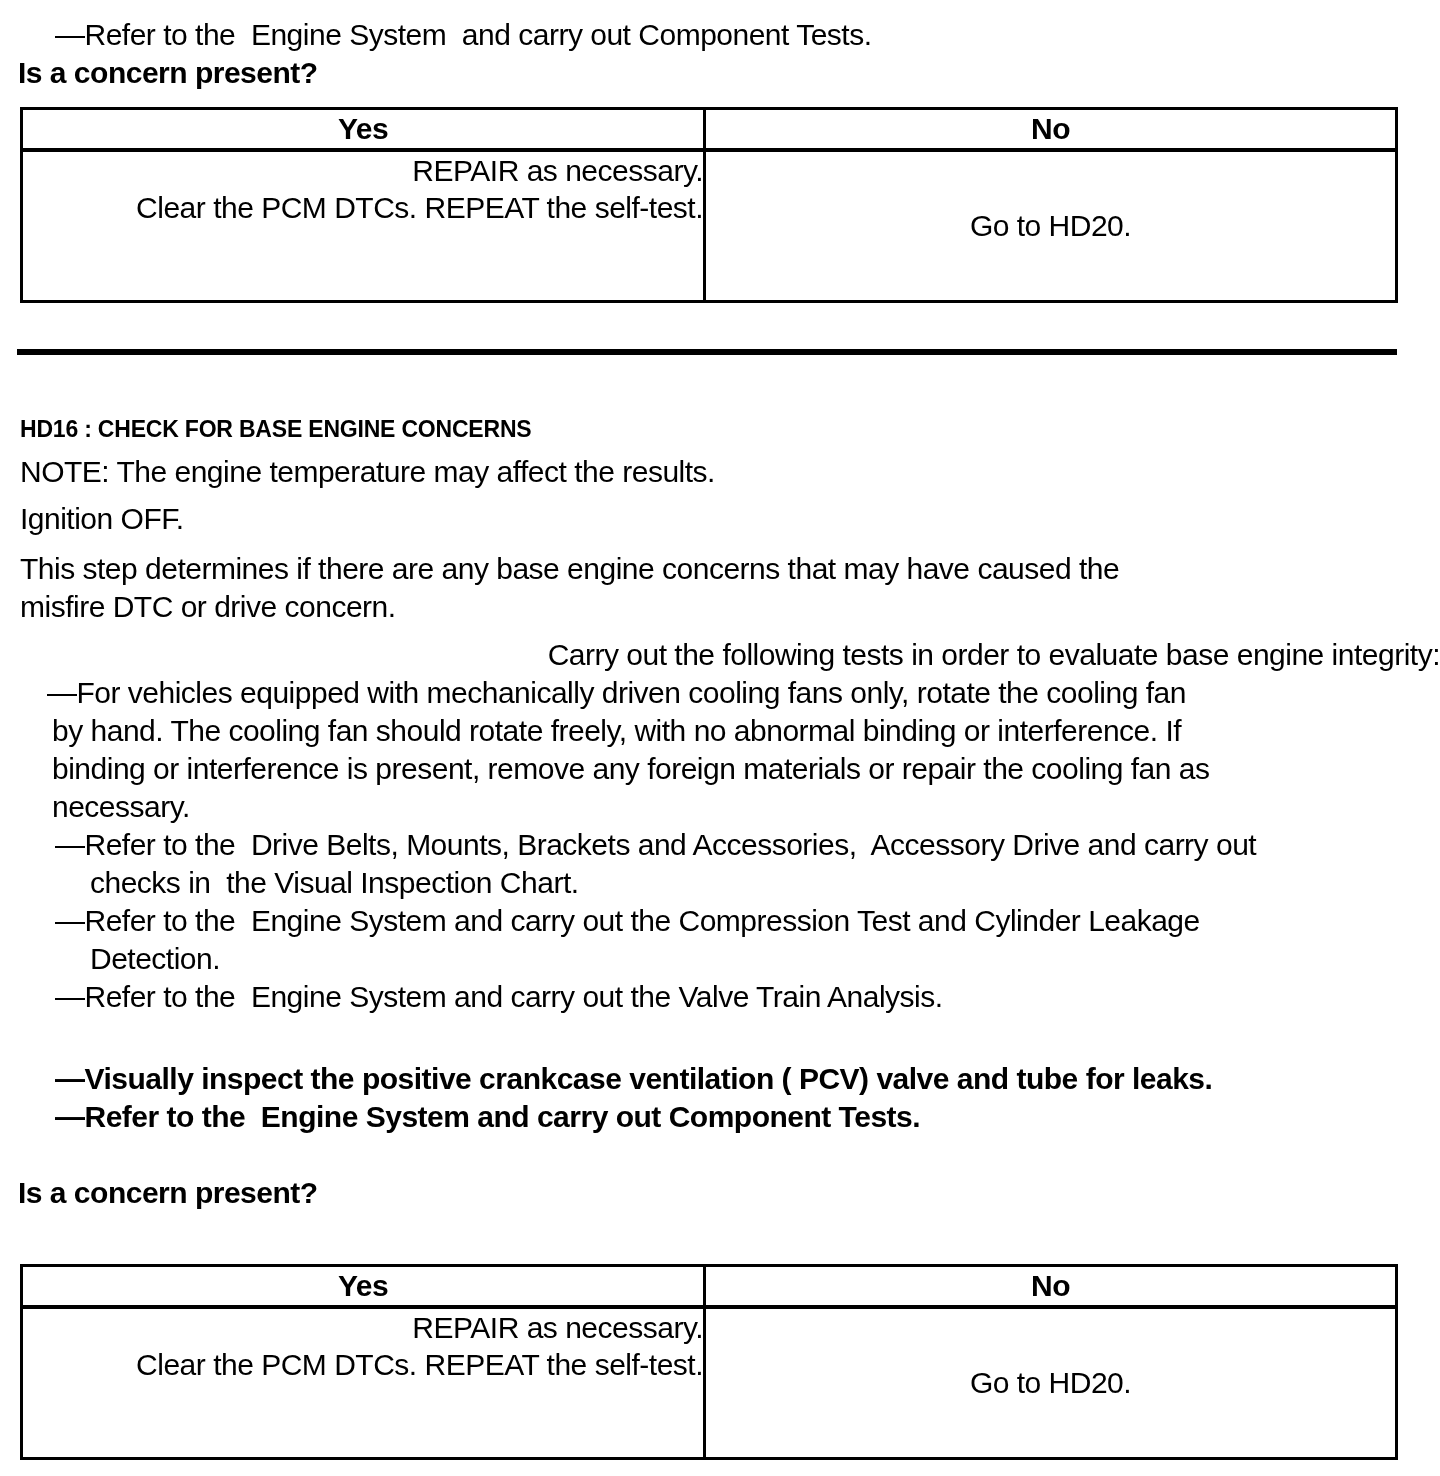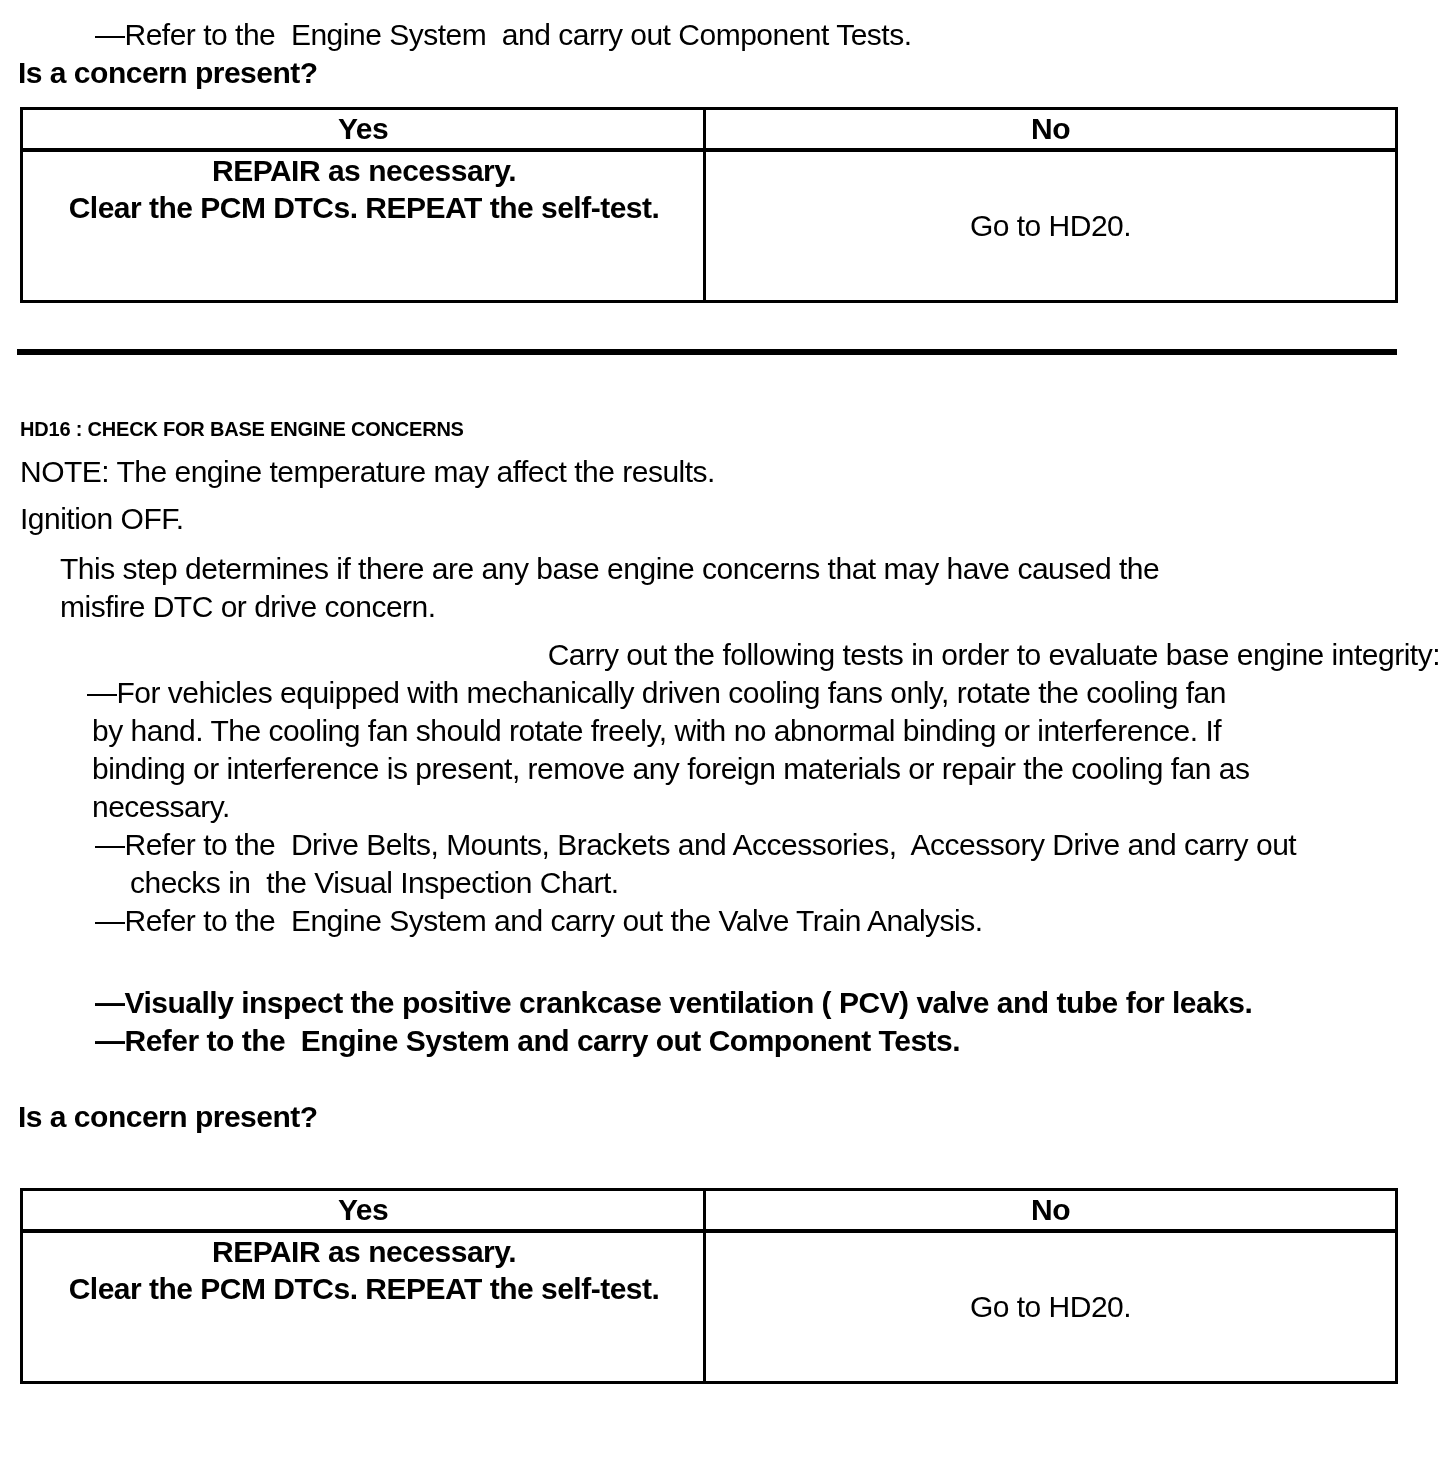--- a/index.html
+++ b/index.html
@@ -12,21 +12,21 @@
     width: 1440px;
     height: 1476px;
     background: #ffffff;
     color: #000000;
     font-family: "Liberation Sans", sans-serif;
     font-size: 30px;
     line-height: 38px;
     letter-spacing: -0.5px;
     overflow: hidden;
   }
-  .pre { white-space: pre-wrap; margin-left: 40px; }
+  .pre { white-space: pre-wrap; }
 
   
   .intro-item {
     margin-top: 16px;
     padding-left: 55px;
   }
   .question {
     font-weight: bold;
     padding-left: 18px;
   }
@@ -60,21 +60,21 @@
     margin-left: 17px;
     width: 1380px;
     height: 6px;
     background: #000000;
   }
 
   
   .step-heading {
     margin: 59px 0 0 0;
     padding-left: 20px;
-    font-size: 20px;
+    font-size: 23px;
     line-height: 30px;
     font-weight: bold;
     letter-spacing: -0.2px;
   }
 
   
   table.decision {
     border-collapse: collapse;
     table-layout: fixed;
     width: 1375px;
@@ -91,24 +91,23 @@
     height: 36px;
     font-weight: bold;
     font-size: 30px;
     text-align: center;
     vertical-align: middle;
     border-bottom-width: 4px;
   }
   table.decision td.yes-cell {
     height: 148px;
     vertical-align: top;
-    text-align: center;
+    text-align: right;
     line-height: 37px;
     padding-left: 2px;
-    font-weight: bold;
   }
   table.decision td.no-cell {
     text-align: center;
     vertical-align: middle;
   }
 </style>
 </head>
 <body>
 
 <div class="page">
@@ -150,20 +149,22 @@
 
   <div class="para tests-intro">Carry out the following tests in order to evaluate base engine integrity:</div>
 
   <div class="test-list">
     <div class="item-shallow pre">—For vehicles equipped with mechanically driven cooling fans only, rotate the cooling fan
 by hand. The cooling fan should rotate freely, with no abnormal binding or interference. If
 binding or interference is present, remove any foreign materials or repair the cooling fan as
 necessary.</div>
     <div class="item-deep pre">—Refer to the  Drive Belts, Mounts, Brackets and Accessories,  Accessory Drive and carry out
 checks in  the Visual Inspection Chart.</div>
+    <div class="item-deep pre">—Refer to the  Engine System and carry out the Compression Test and Cylinder Leakage
+Detection.</div>
     <div class="item-deep pre">—Refer to the  Engine System and carry out the Valve Train Analysis.</div>
   </div>
 
   <div class="test-list-2">
     <div class="item-flat pre">—Visually inspect the positive crankcase ventilation ( PCV) valve and tube for leaks.</div>
     <div class="item-flat pre">—Refer to the  Engine System and carry out Component Tests.</div>
   </div>
 
   <div class="question question-2">Is a concern present?</div>
 

